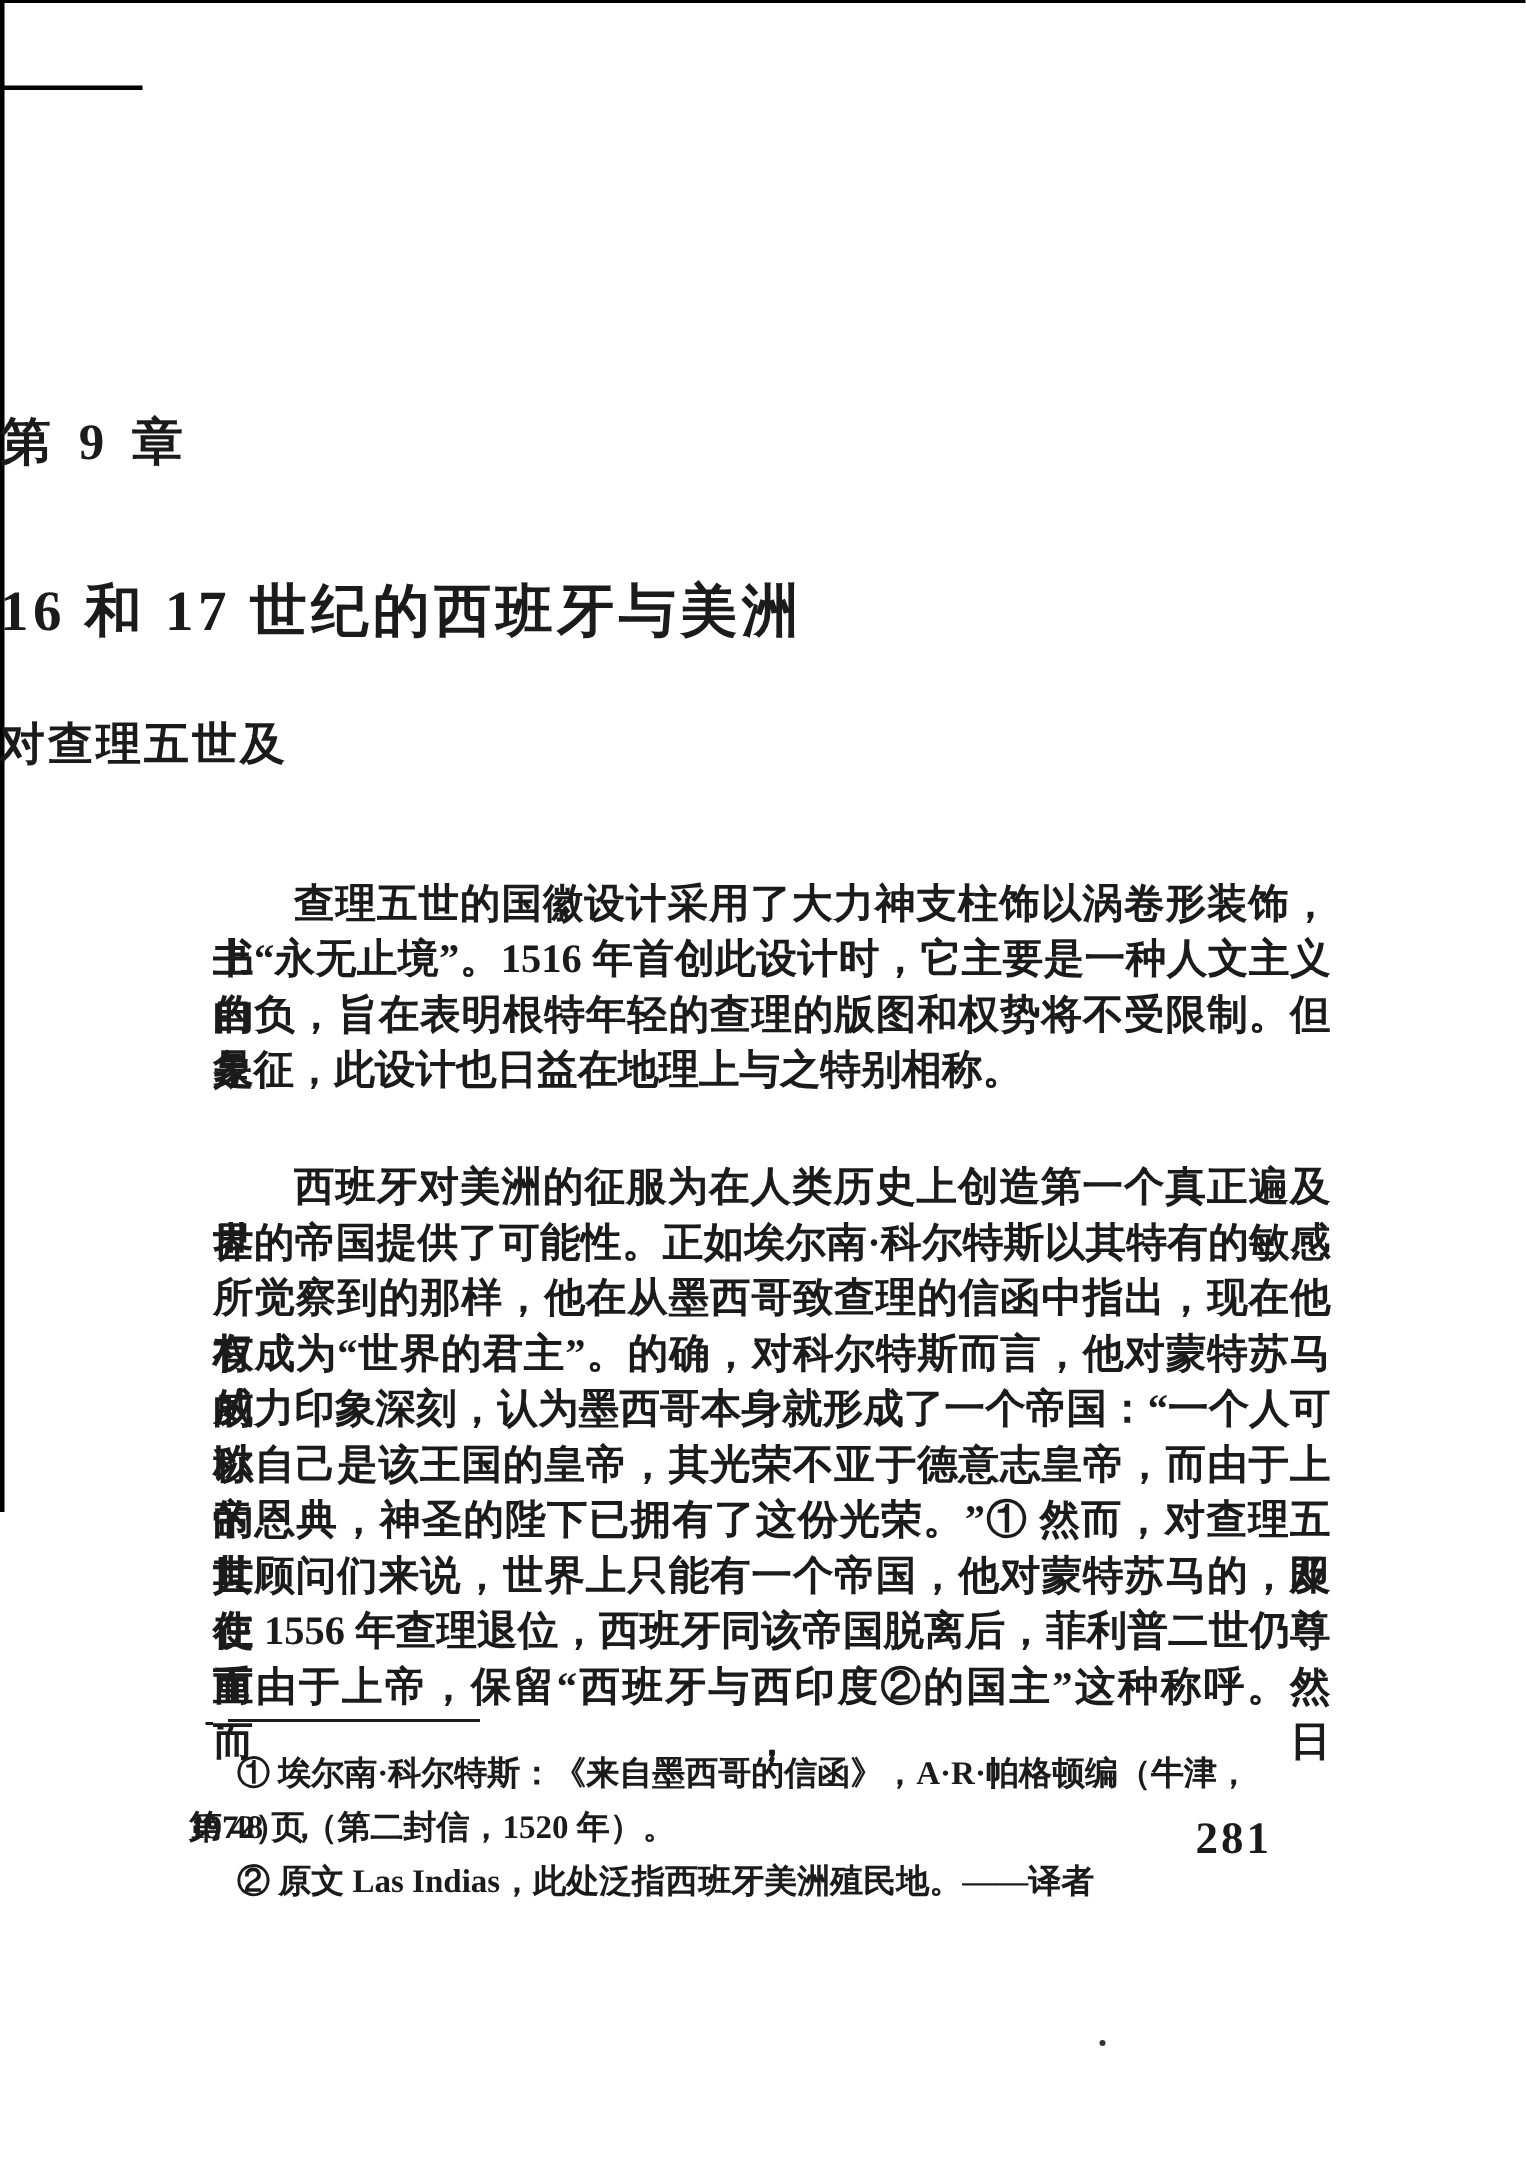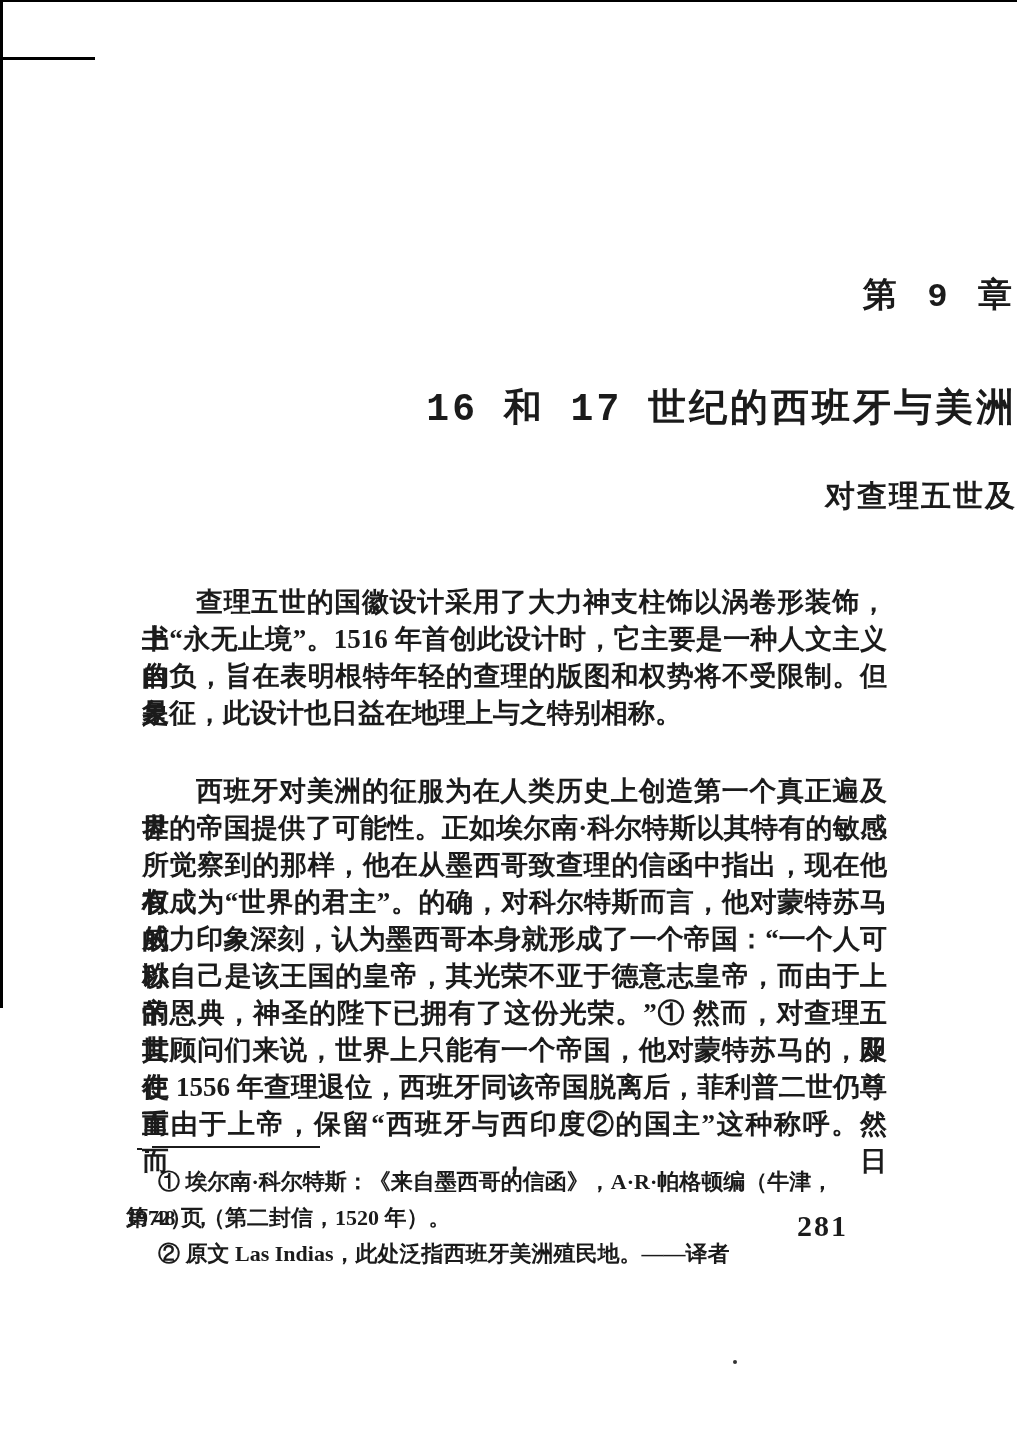--- a/index.html
+++ b/index.html
@@ -6,22 +6,22 @@
   body {
     width: 1017px; height: 1439px;
     background: #ffffff;
     position: relative;
     overflow: hidden;
     font-family: "Liberation Serif", "DejaVu Serif", serif;
     color: #1b1b1b;
   }
   .center-line {
     position: absolute; left: 0; width: 100%;
-    text-align: right;
-    font-family: Liberation Mono, monospace;
+    text-align: left;
+    font-family: Liberation Serif, serif;
     font-weight: bold;
     white-space: pre;
   }
   #chapter-label { top: 272px; font-size: 34px; letter-spacing: 5px; }
   #chapter-title { top: 358px; font-size: 38px; letter-spacing: 3px; margin-top: 24px; }
   #section-heading { top: 476px; font-size: 30px; letter-spacing: 2px; }
 
   .bodytext {
     position: absolute; left: 142px; width: 745px;
   }

